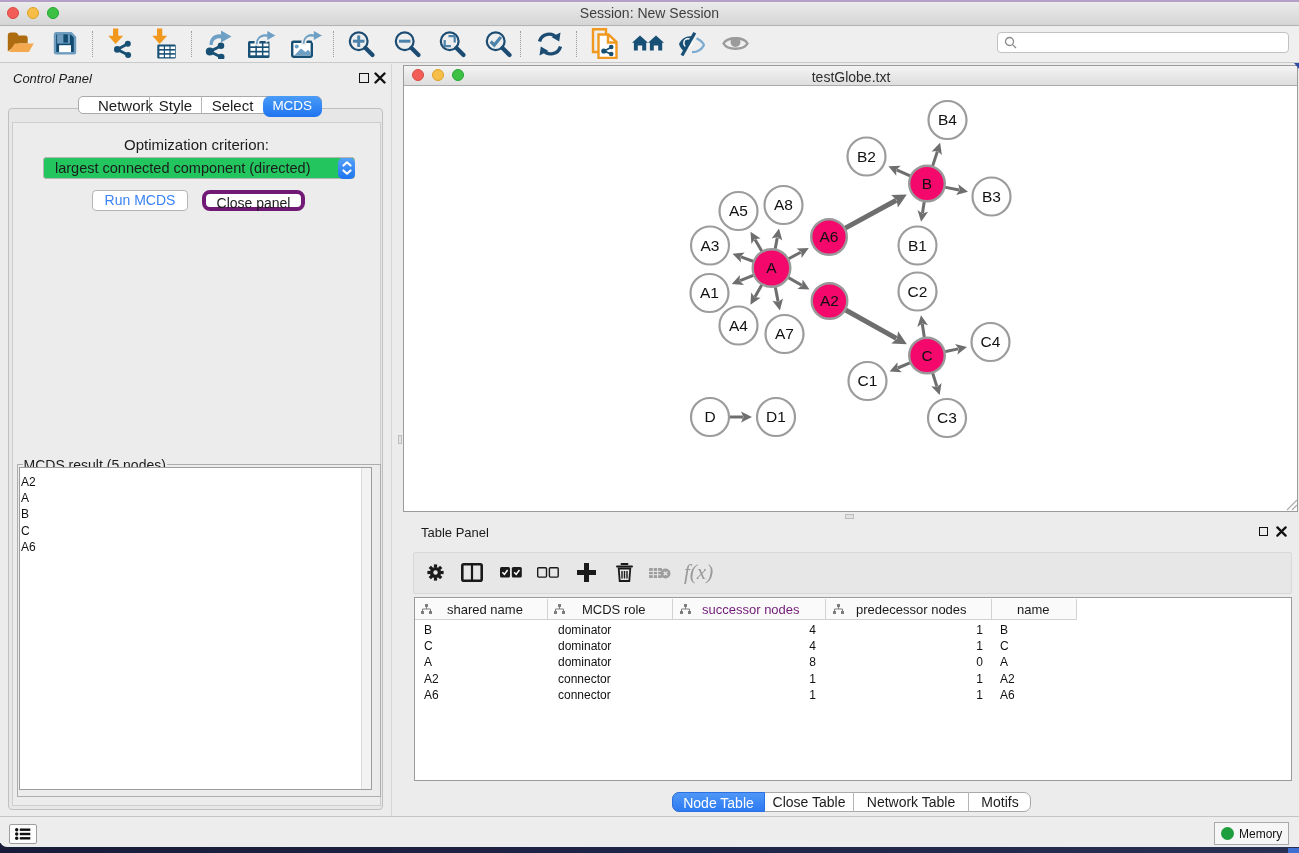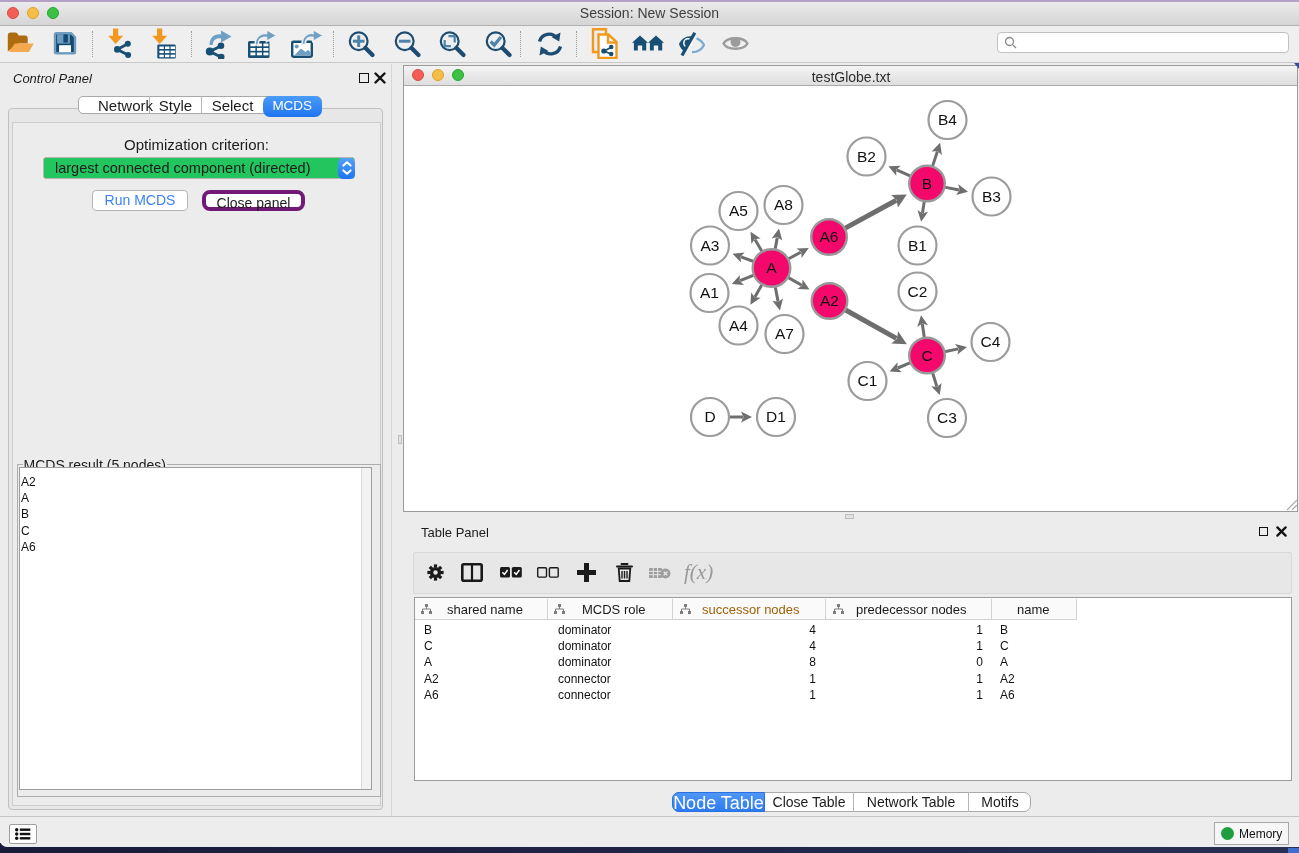--- a/index.html
+++ b/index.html
@@ -318,21 +318,21 @@
 <div class="abs" style="left:414px;top:597px;width:878px;height:184px;background:#fff;border:1px solid #9b9b9b;"></div>
 <div class="abs" style="left:415px;top:599px;width:662px;height:21px;background:#fafafa;"></div>
 
 <div class="abs" style="left:415px;top:599px;width:133px;height:21px;border-right:1px solid #d2d2d2;border-bottom:1px solid #d2d2d2;"></div>
 <div class="abs" style="left:548px;top:599px;width:125px;height:21px;border-right:1px solid #d2d2d2;border-bottom:1px solid #d2d2d2;"></div>
 <div class="abs" style="left:673px;top:599px;width:153px;height:21px;border-right:1px solid #d2d2d2;border-bottom:1px solid #d2d2d2;"></div>
 <div class="abs" style="left:826px;top:599px;width:166px;height:21px;border-right:1px solid #d2d2d2;border-bottom:1px solid #d2d2d2;"></div>
 <div class="abs" style="left:992px;top:599px;width:85px;height:21px;border-right:1px solid #d2d2d2;border-bottom:1px solid #d2d2d2;"></div>
 <div class="abs" style="left:447px;top:602px;font-size:13px;color:#1a1a1a;">shared name</div>
 <div class="abs" style="left:582px;top:602px;font-size:13px;color:#1a1a1a;">MCDS role</div>
-<div class="abs" style="left:702px;top:602px;font-size:13px;color:#a16207;">successor nodes</div>
+<div class="abs" style="left:702px;top:602px;font-size:13px;color:#701a75;">successor nodes</div>
 <div class="abs" style="left:856px;top:602px;font-size:13px;color:#1a1a1a;">predecessor nodes</div>
 <div class="abs" style="left:1017px;top:602px;font-size:13px;color:#1a1a1a;text-align:center;">name</div>
 <div id="hdr-icons"></div>
 
 <div id="rows" style="position:absolute;left:0;top:0;font-size:12px;color:#111;"></div>
 
 <svg class="abs" style="left:427px;top:564px" width="17" height="17" viewBox="0 0 17 17">
 <g fill="#1a1a1a">
       <circle cx="8.5" cy="8.5" r="5.6"></circle>
 <g>
@@ -424,21 +424,21 @@
     <path d="M5.5 3 v2 M1.5 7 V5 h8 V7" fill="none" stroke="#7d7d7d" stroke-width="1"></path>
   </svg>
 
 <div class="abs" style="left:424px;top:622px;font-size:12px;color:#111;line-height:16.2px;">B<br>C<br>A<br>A2<br>A6</div>
 <div class="abs" style="left:558px;top:622px;font-size:12px;color:#111;line-height:16.2px;">dominator<br>dominator<br>dominator<br>connector<br>connector</div>
 <div class="abs" style="left:716px;top:622px;width:100px;text-align:right;font-size:12px;color:#111;line-height:16.2px;">4<br>4<br>8<br>1<br>1</div>
 <div class="abs" style="left:883px;top:622px;width:100px;text-align:right;font-size:12px;color:#111;line-height:16.2px;">1<br>1<br>0<br>1<br>1</div>
 <div class="abs" style="left:1000px;top:622px;font-size:12px;color:#111;line-height:16.2px;">B<br>C<br>A<br>A2<br>A6</div>
 
 <div class="abs" style="left:672px;top:792px;width:359px;height:20px;background:#fff;border:1px solid #a9a9a9;border-radius:7px;"></div>
-<div class="abs" style="left:672px;top:792px;width:93px;height:20px;background:linear-gradient(#4f97f7,#2d7af2);border:1px solid #2a70e0;border-radius:7px 0 0 7px;font-size:18px;color:#fff;text-align:center;line-height:20px;">Node Table</div>
+<div class="abs" style="left:672px;top:792px;width:93px;height:20px;background:linear-gradient(#4f97f7,#2d7af2);border:1px solid #2a70e0;border-radius:7px 0 0 7px;font-size:14px;color:#fff;text-align:center;line-height:20px;">Node Table</div>
 <div class="abs" style="left:765px;top:792px;width:89px;height:20px;border-right:1px solid #b5b5b5;font-size:14px;color:#1c1c1c;text-align:center;line-height:20px;">Close Table</div>
 <div class="abs" style="left:854px;top:792px;width:115px;height:20px;border-right:1px solid #b5b5b5;font-size:14px;color:#1c1c1c;text-align:center;line-height:20px;">Network Table</div>
 <div class="abs" style="left:969px;top:792px;width:62px;height:32px;font-size:14px;color:#1c1c1c;text-align:center;line-height:20px;">Motifs</div>
 
 <div class="abs" style="left:0;top:843px;width:1299px;height:10px;background:linear-gradient(90deg,#181c38,#20264a 60%,#2a3054);"></div>
 <div class="abs" style="left:1288px;top:848px;width:11px;height:5px;background:#3e6fd0;"></div>
 <div class="abs" style="left:0;top:816px;width:1299px;height:31px;background:#ededed;border-top:1px solid #c4c4c4;border-bottom-left-radius:7px;"></div>
 <div class="abs" style="left:9px;top:824px;width:28px;height:20px;background:#fdfdfd;border:1px solid #9e9e9e;border-radius:2px;"></div>
 <svg class="abs" style="left:15px;top:828px" width="16" height="12" viewBox="0 0 16 12">
     <g fill="#111">

